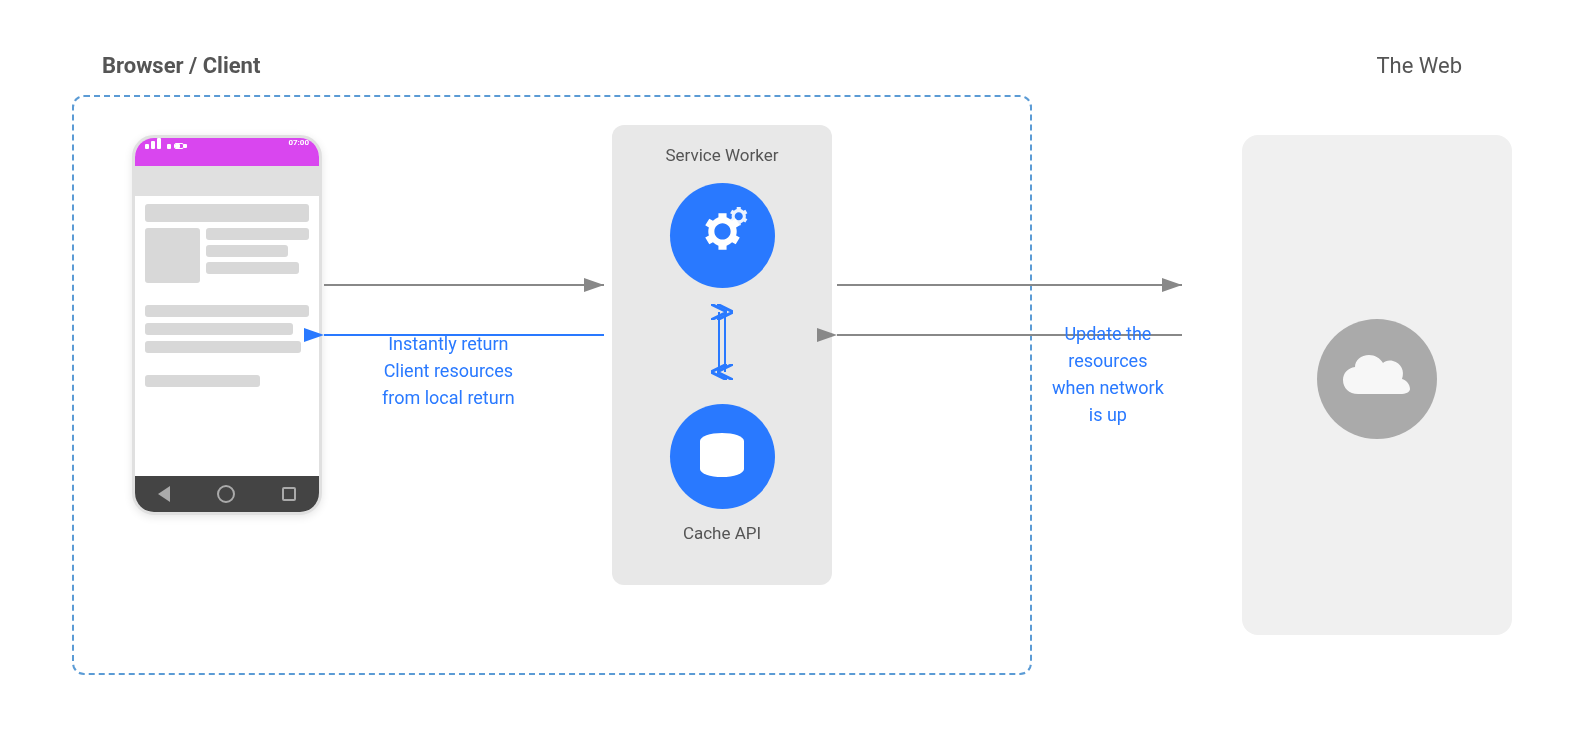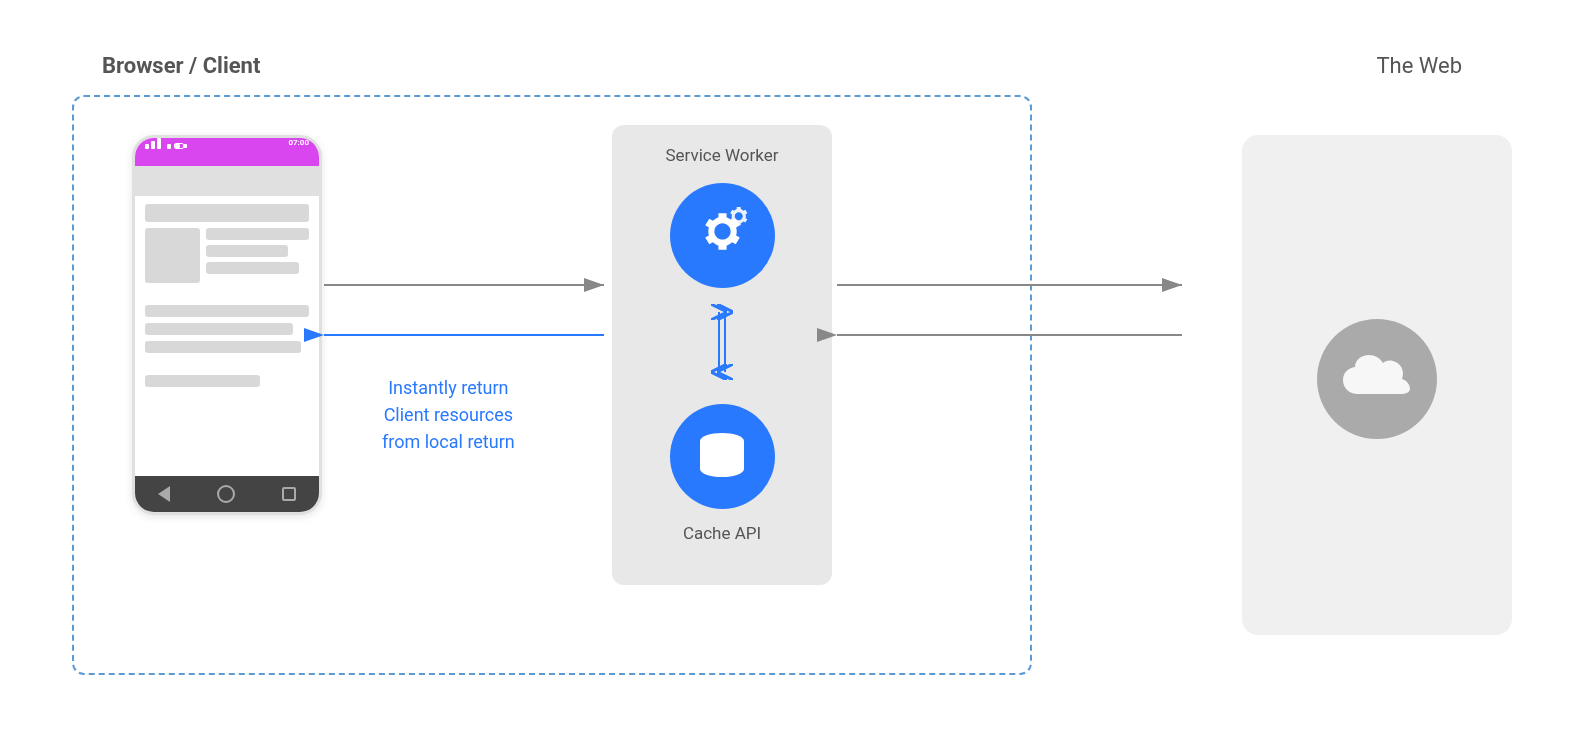--- a/index.html
+++ b/index.html
@@ -222,21 +222,20 @@
 
     
     .instantly-return-text {
       position: absolute;
       top: 295px;
       left: 340px;
       text-align: center;
       color: #2979ff;
       font-size: 18px;
       line-height: 1.5;
-      margin-top: 44px;
     }
 
     .update-the-text {
       position: absolute;
       top: 285px;
       left: 1010px;
       text-align: center;
       color: #2979ff;
       font-size: 18px;
       line-height: 1.5;
@@ -384,14 +383,20 @@
     </defs>
     <line x1="345" y1="8" x2="0" y2="8" stroke="#888" stroke-width="2" marker-end="url(#arrowheadLeft2)"></line>
   </svg>
 
   <div class="instantly-return-text">
     <div>Instantly return</div>
     <div>Client resources</div>
     <div>from local return</div>
   </div>
 
+  <div class="update-the-text">
+    <div>Update the</div>
+    <div>resources</div>
+    <div>when network</div>
+    <div>is up</div>
+  </div>
 
 </div>
 
 </body></html>

